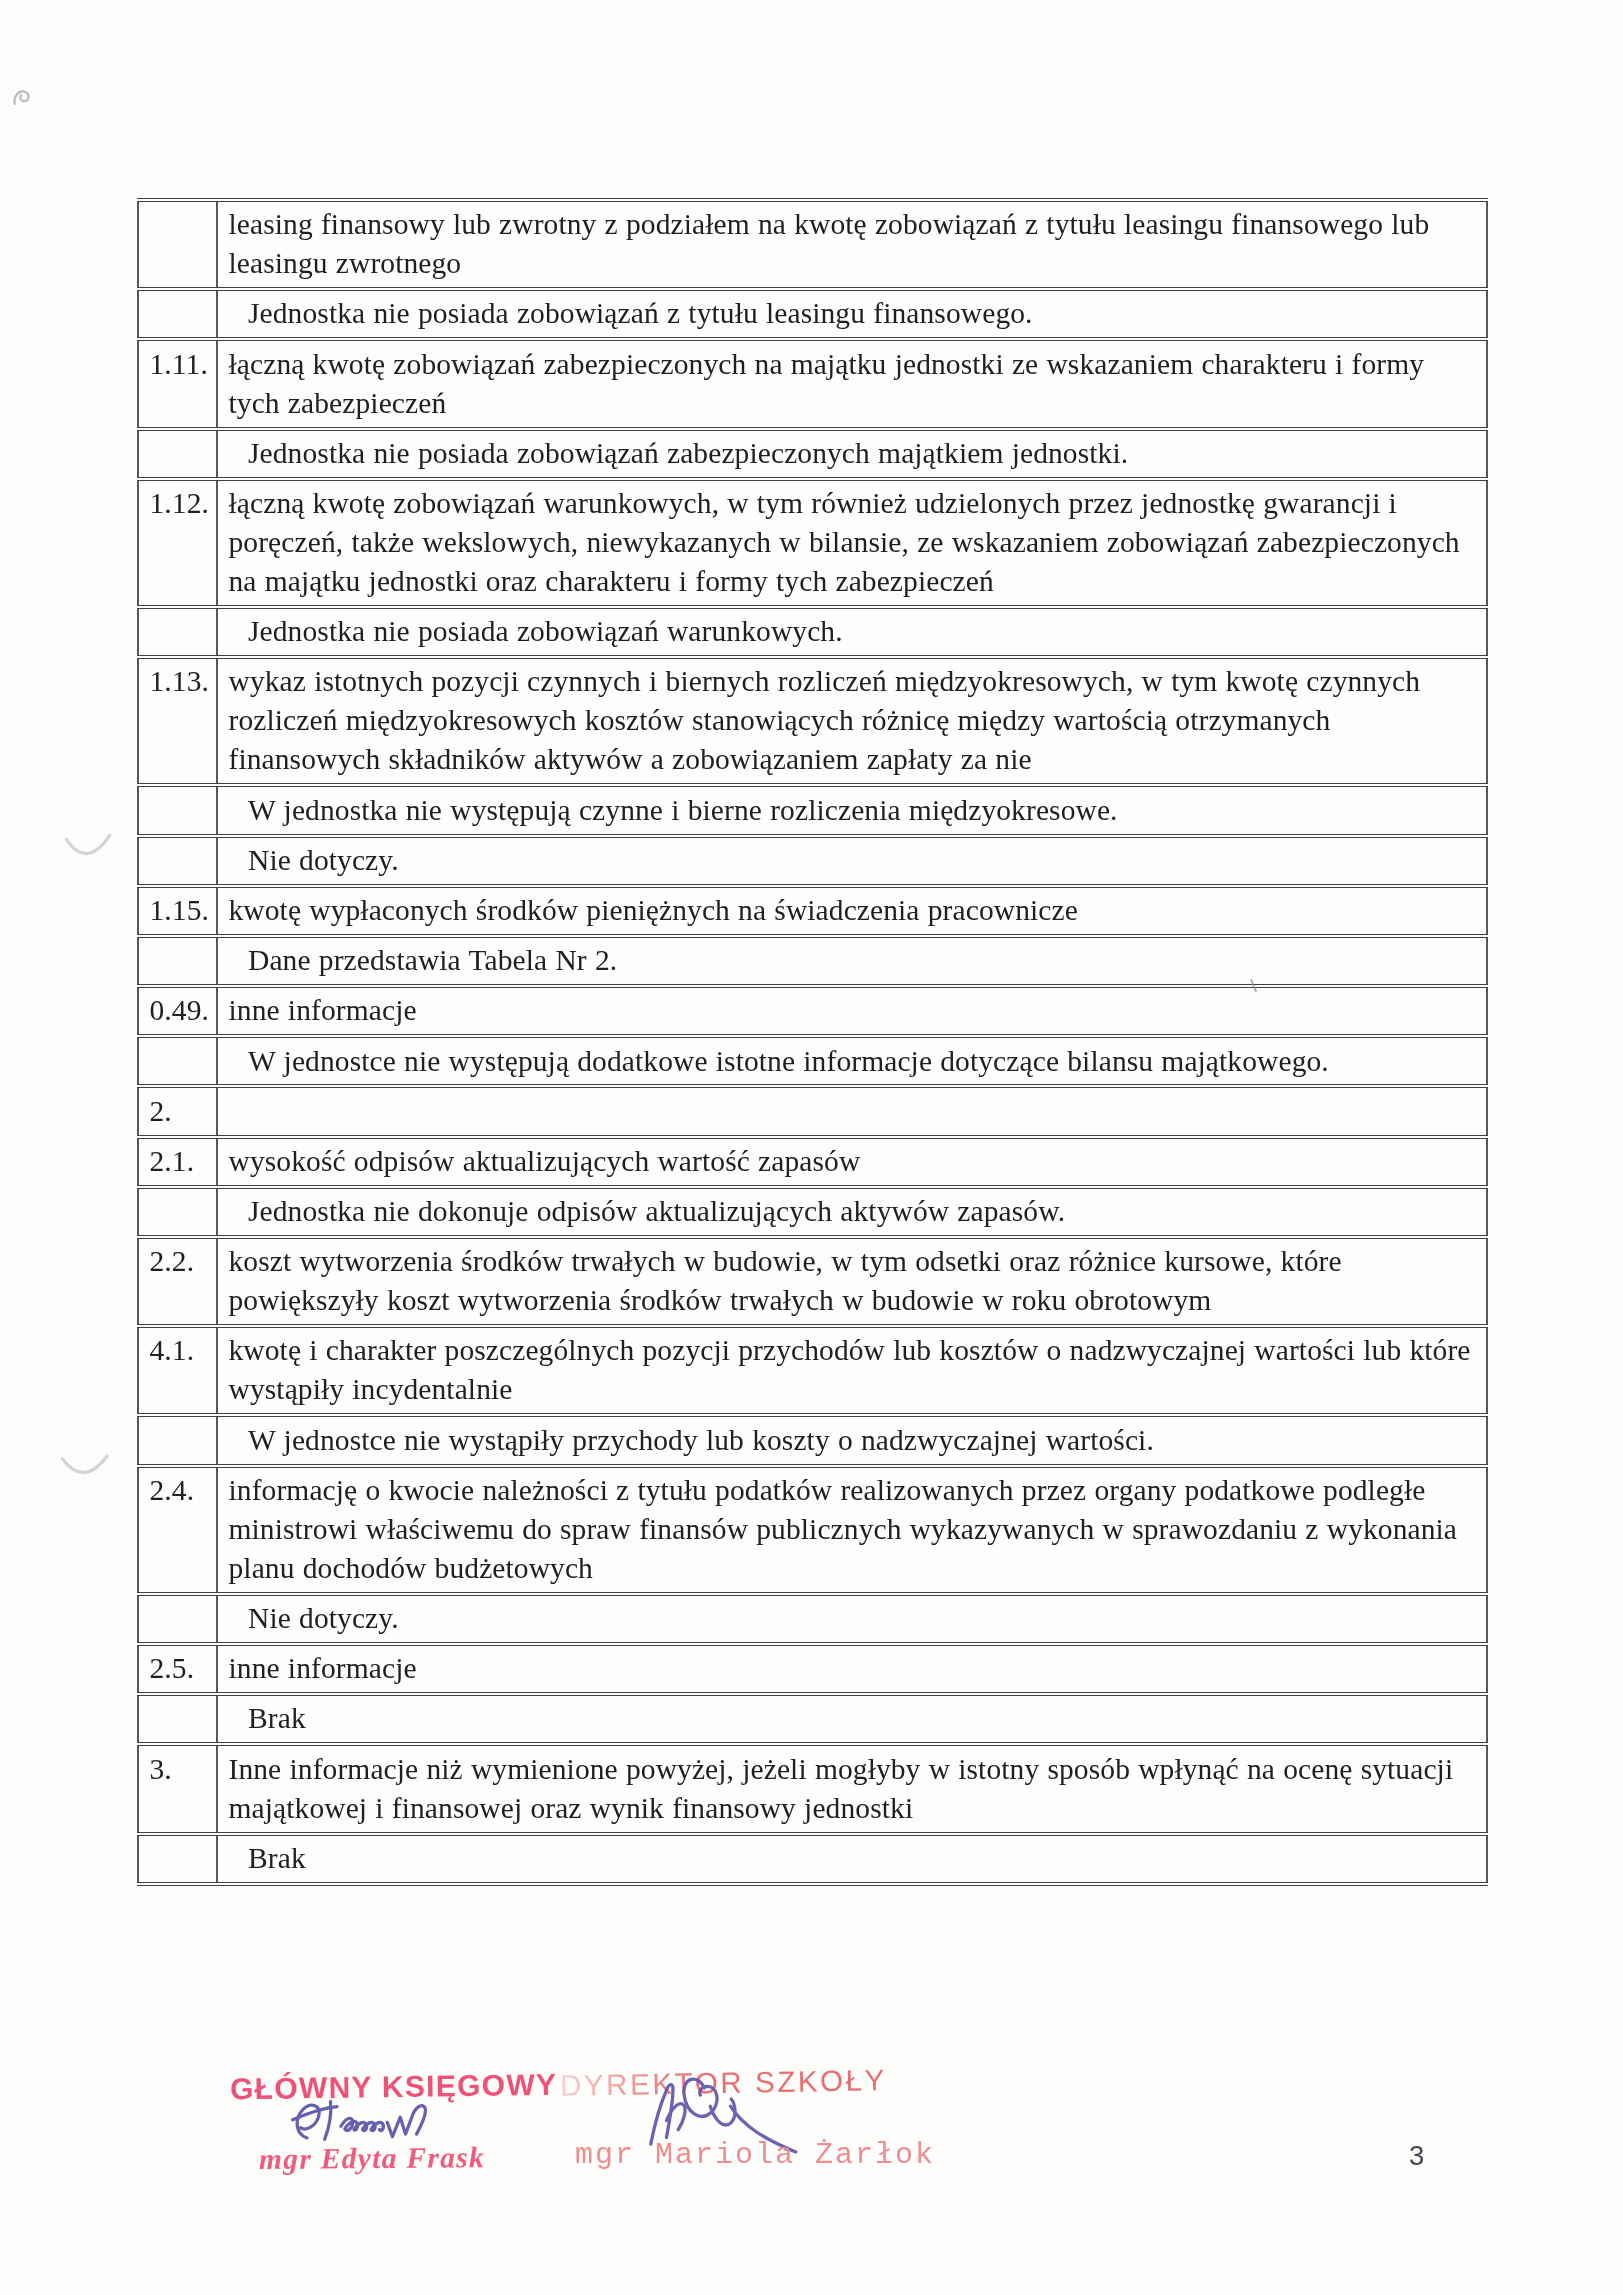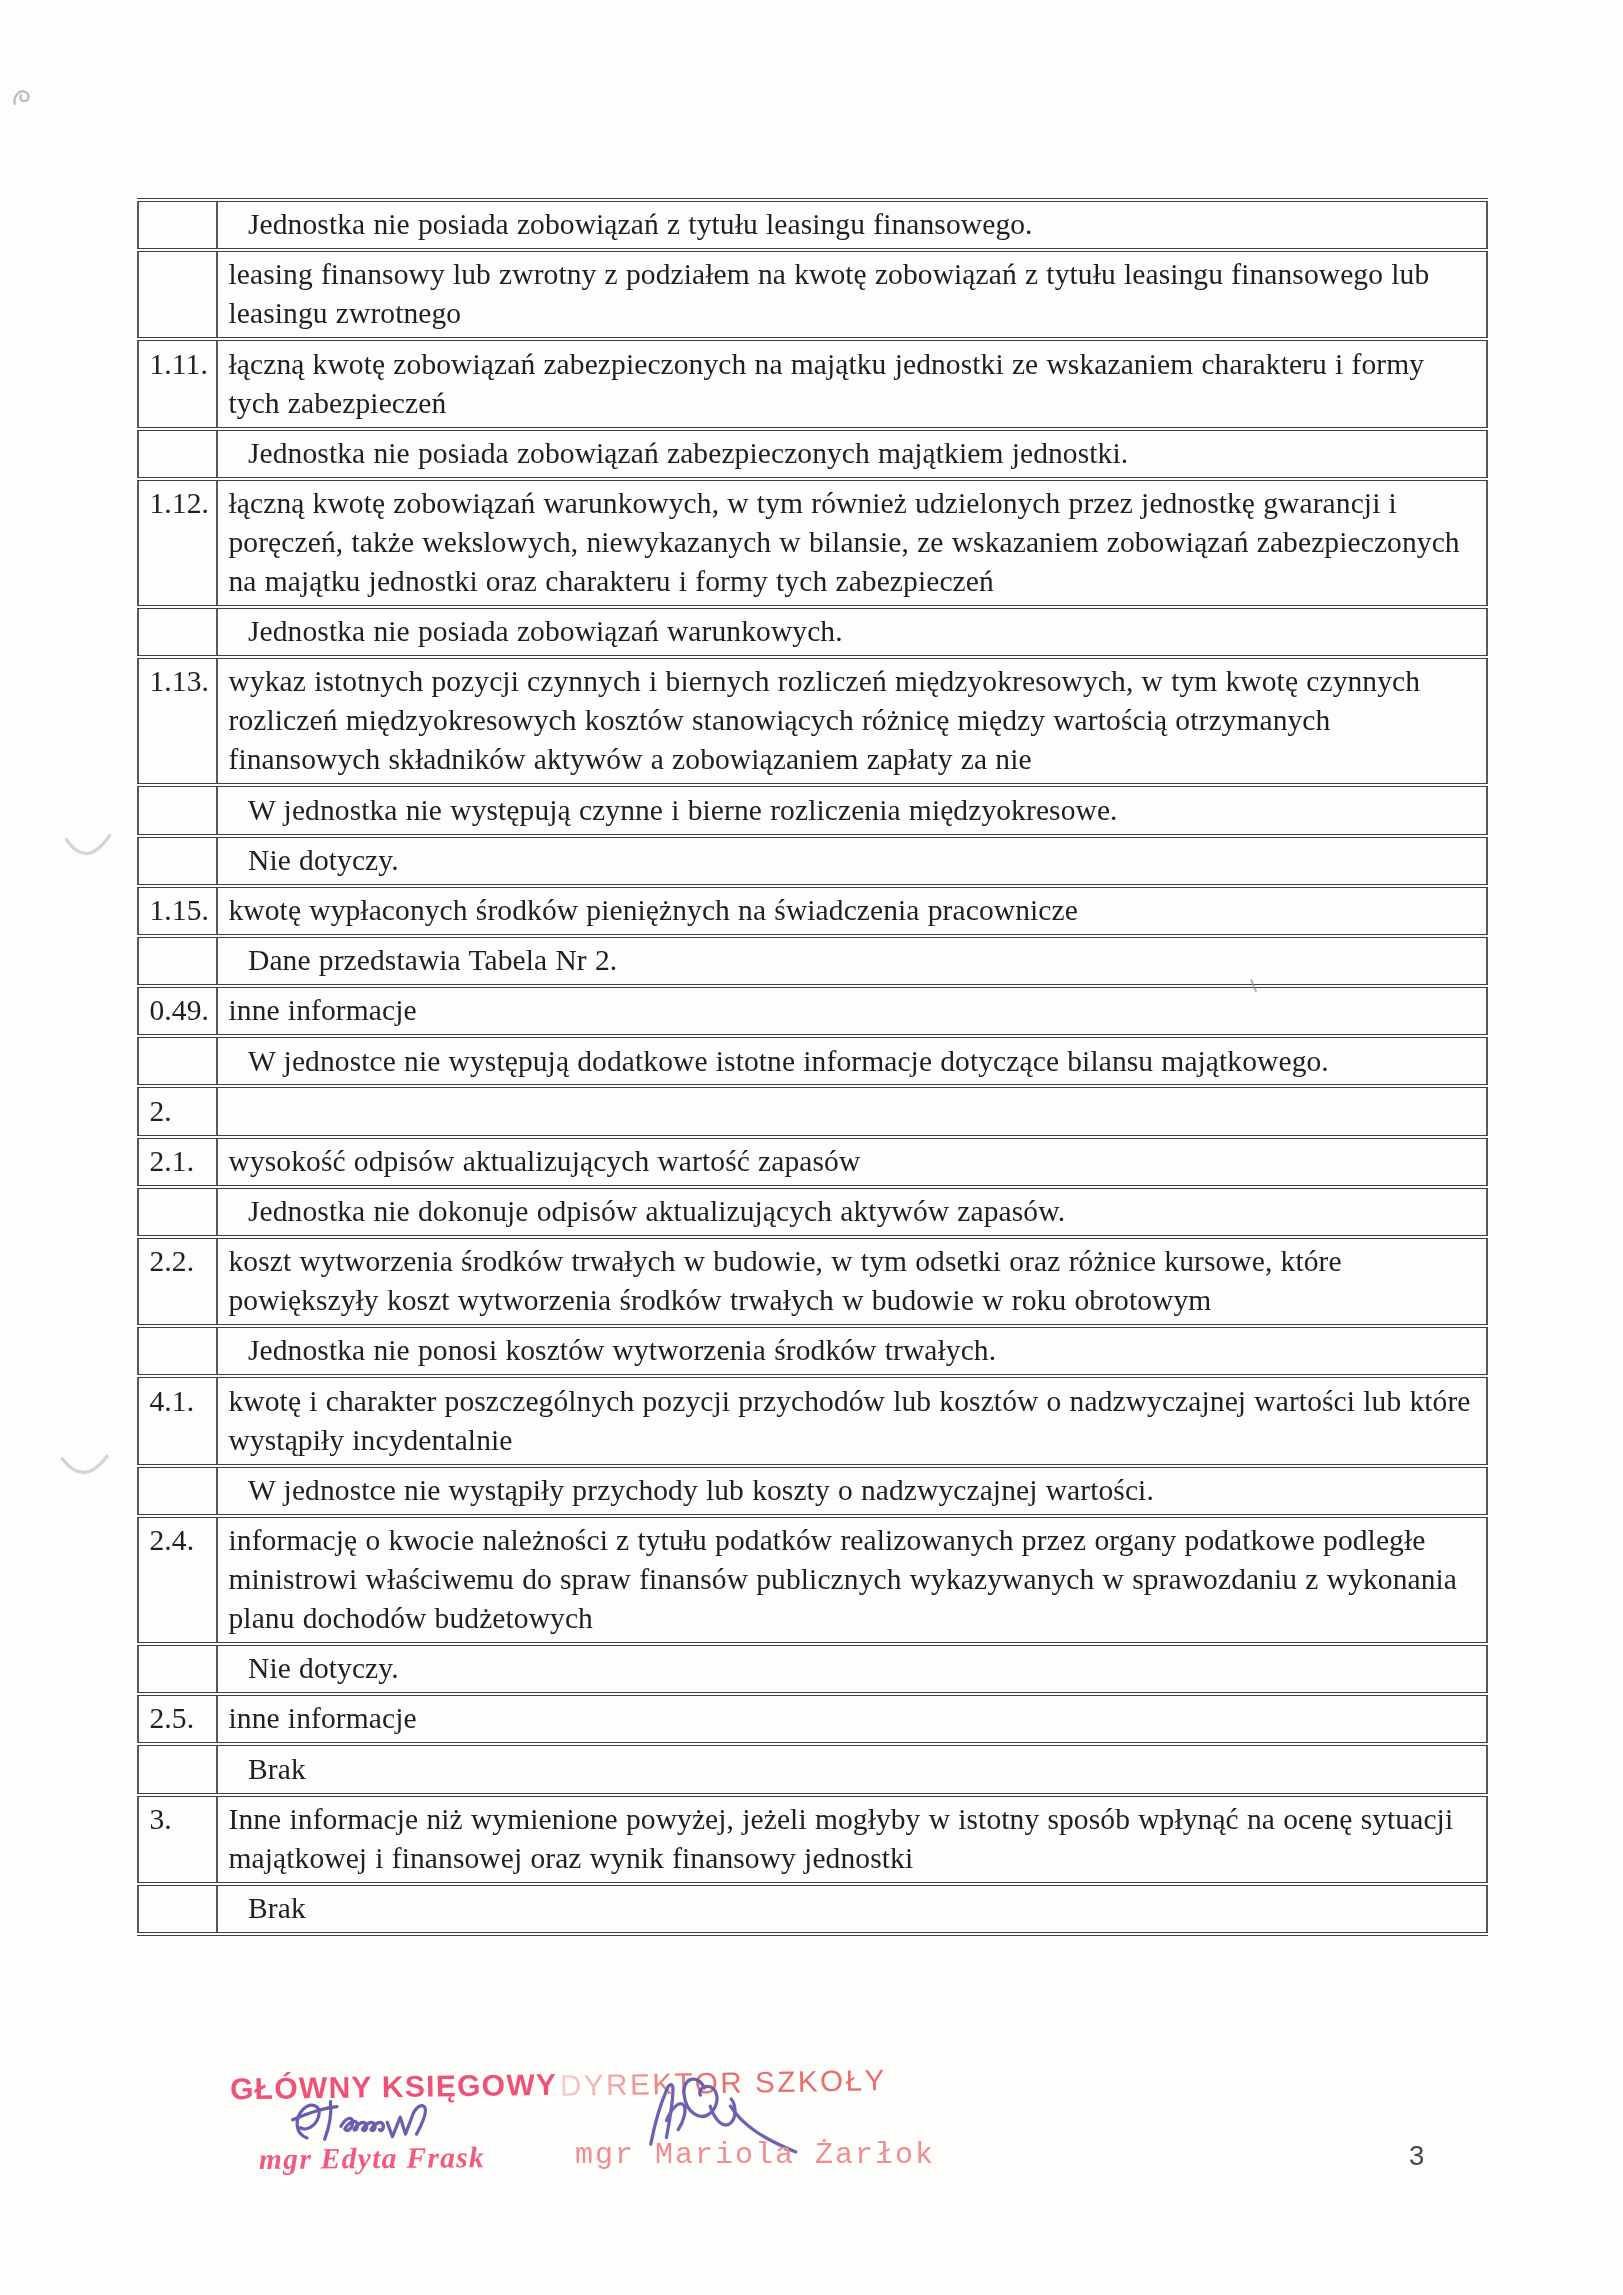--- a/index.html
+++ b/index.html
@@ -49,25 +49,25 @@
 </style>
 </head>
 <body>
 
 <div class="page">
 
   <table class="info">
     <tbody>
         <tr>
           <td class="num"></td>
+          <td class="txt item">leasing finansowy lub zwrotny z podziałem na kwotę zobowiązań z tytułu leasingu finansowego lub leasingu zwrotnego</td>
+        </tr>
+        <tr>
+          <td class="num"></td>
           <td class="txt answer">Jednostka nie posiada zobowiązań z tytułu leasingu finansowego.</td>
-        </tr>
-        <tr>
-          <td class="num"></td>
-          <td class="txt item">leasing finansowy lub zwrotny z podziałem na kwotę zobowiązań z tytułu leasingu finansowego lub leasingu zwrotnego</td>
         </tr>
         <tr>
           <td class="num">1.11.</td>
           <td class="txt item">łączną kwotę zobowiązań zabezpieczonych na majątku jednostki ze wskazaniem charakteru i formy tych zabezpieczeń</td>
         </tr>
         <tr>
           <td class="num"></td>
           <td class="txt answer">Jednostka nie posiada zobowiązań zabezpieczonych majątkiem jednostki.</td>
         </tr>
         <tr>
@@ -114,24 +114,20 @@
           <td class="num">2.1.</td>
           <td class="txt item">wysokość odpisów aktualizujących wartość zapasów</td>
         </tr>
         <tr>
           <td class="num"></td>
           <td class="txt answer">Jednostka nie dokonuje odpisów aktualizujących aktywów zapasów.</td>
         </tr>
         <tr>
           <td class="num">2.2.</td>
           <td class="txt item">koszt wytworzenia środków trwałych w budowie, w tym odsetki oraz różnice kursowe, które powiększyły koszt wytworzenia środków trwałych w budowie w roku obrotowym</td>
-        </tr>
-        <tr>
-          <td class="num"></td>
-          <td class="txt answer">Jednostka nie ponosi kosztów wytworzenia środków trwałych.</td>
         </tr>
         <tr>
           <td class="num">4.1.</td>
           <td class="txt item">kwotę i charakter poszczególnych pozycji przychodów lub kosztów o nadzwyczajnej wartości lub które wystąpiły incydentalnie</td>
         </tr>
         <tr>
           <td class="num"></td>
           <td class="txt answer">W jednostce nie wystąpiły przychody lub koszty o nadzwyczajnej wartości.</td>
         </tr>
         <tr>

